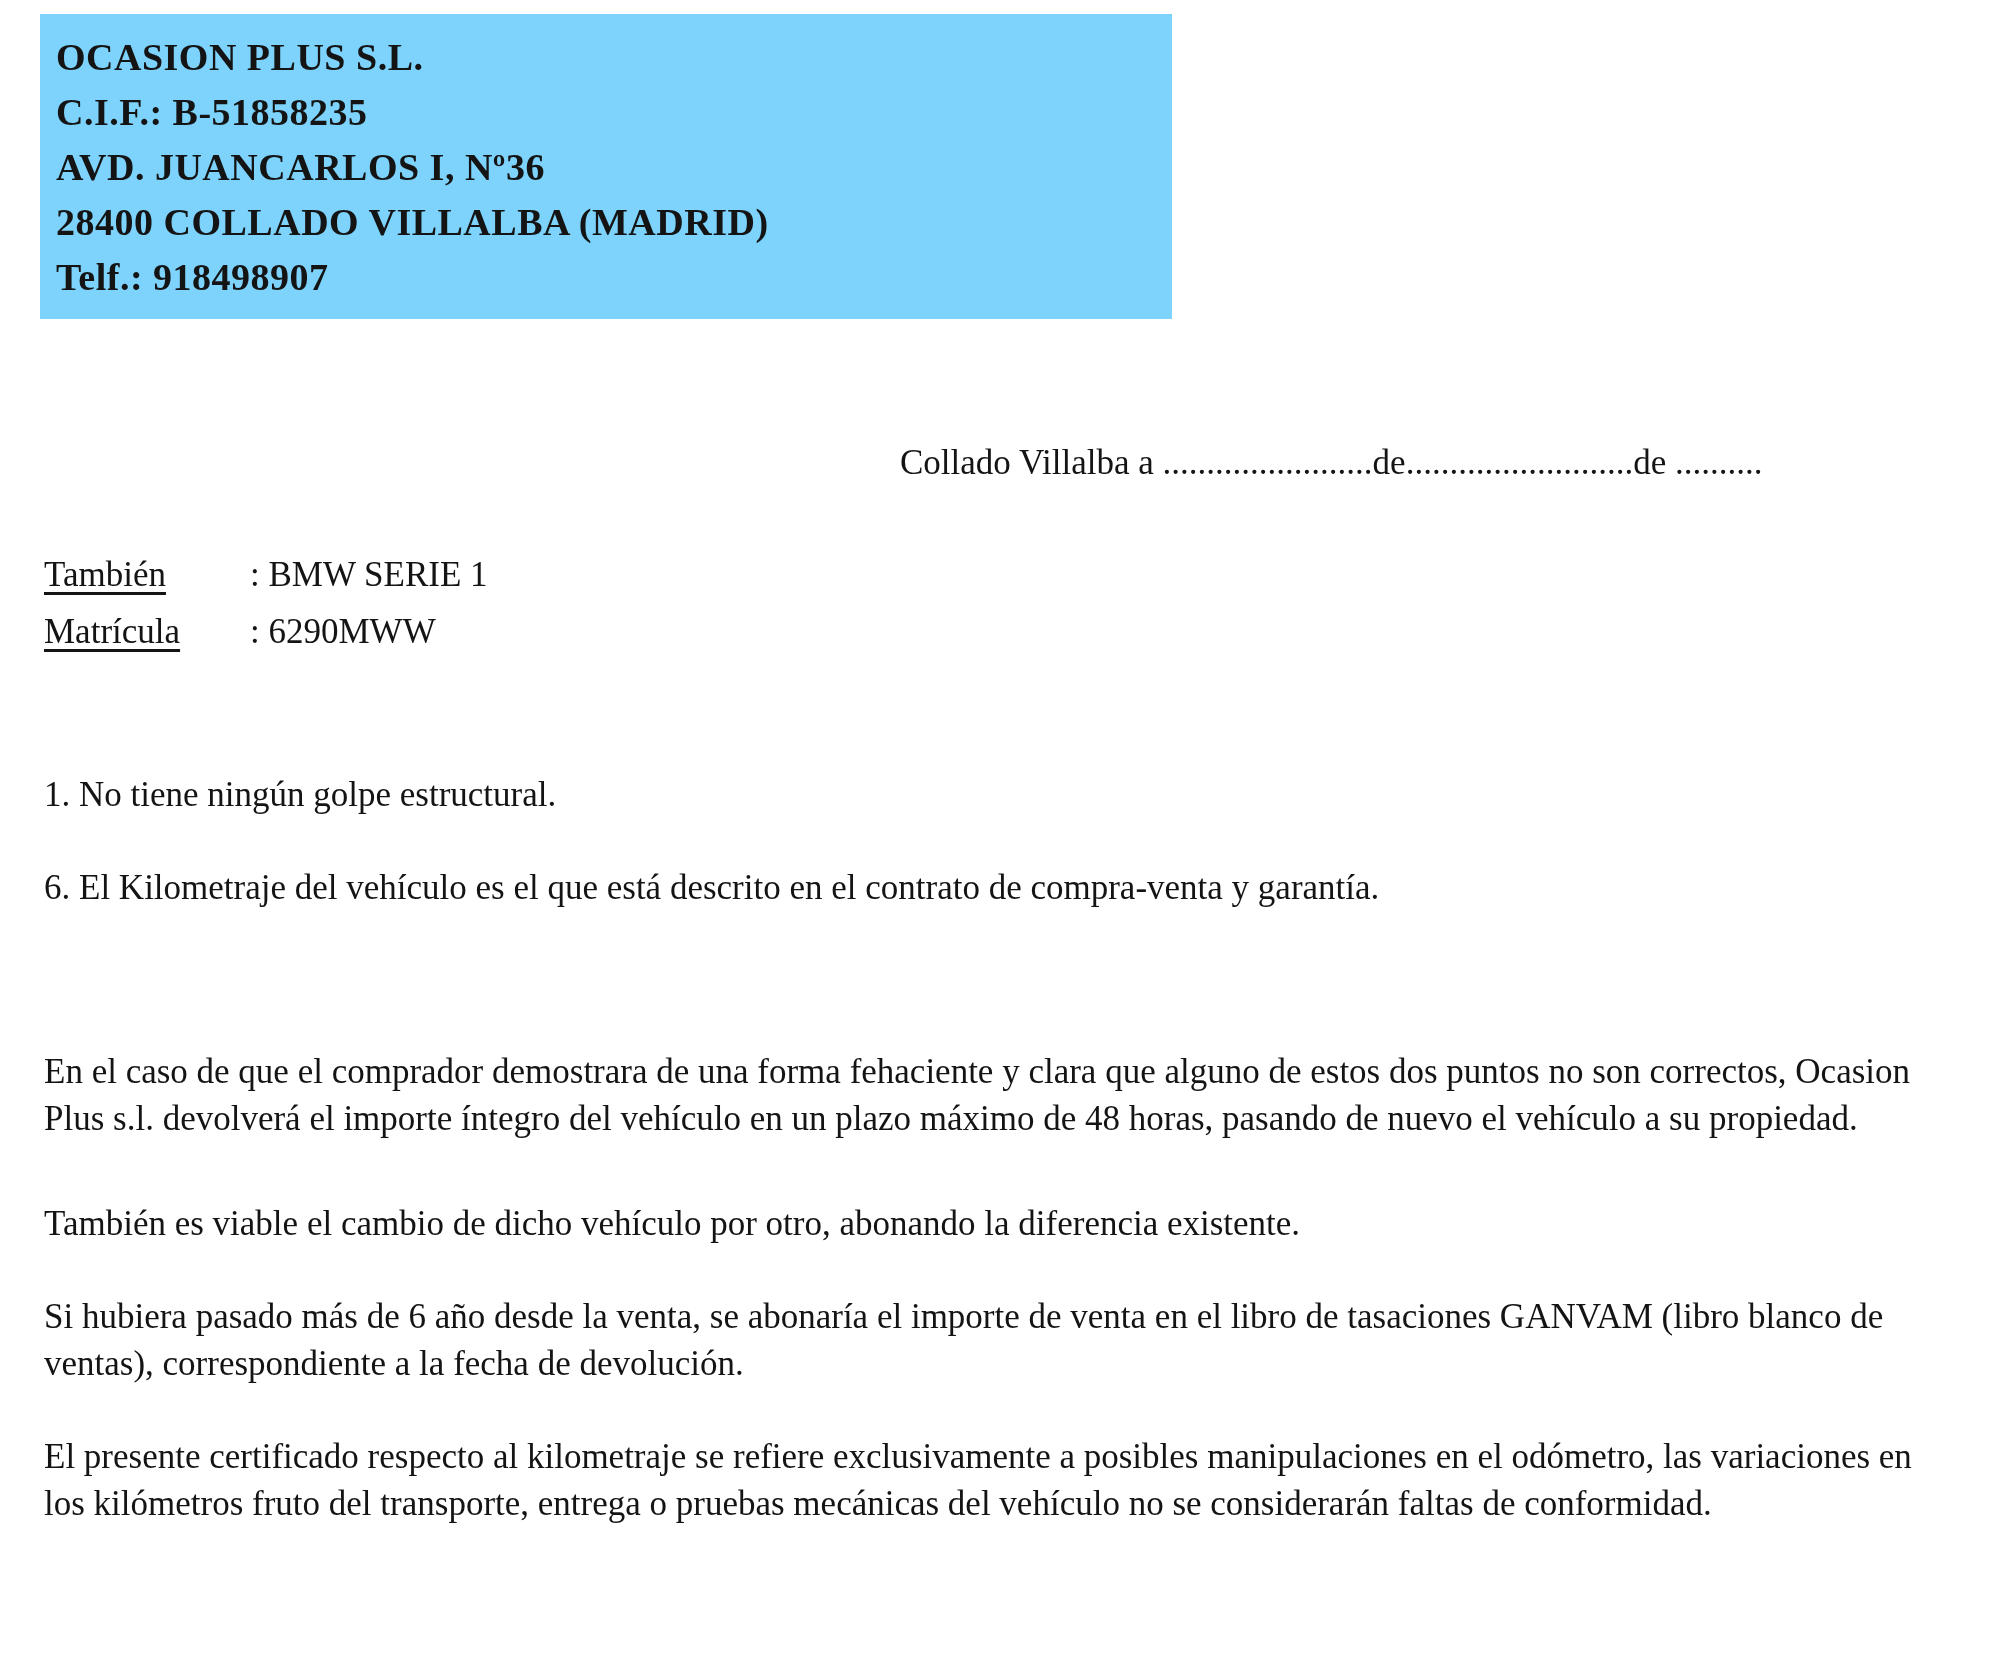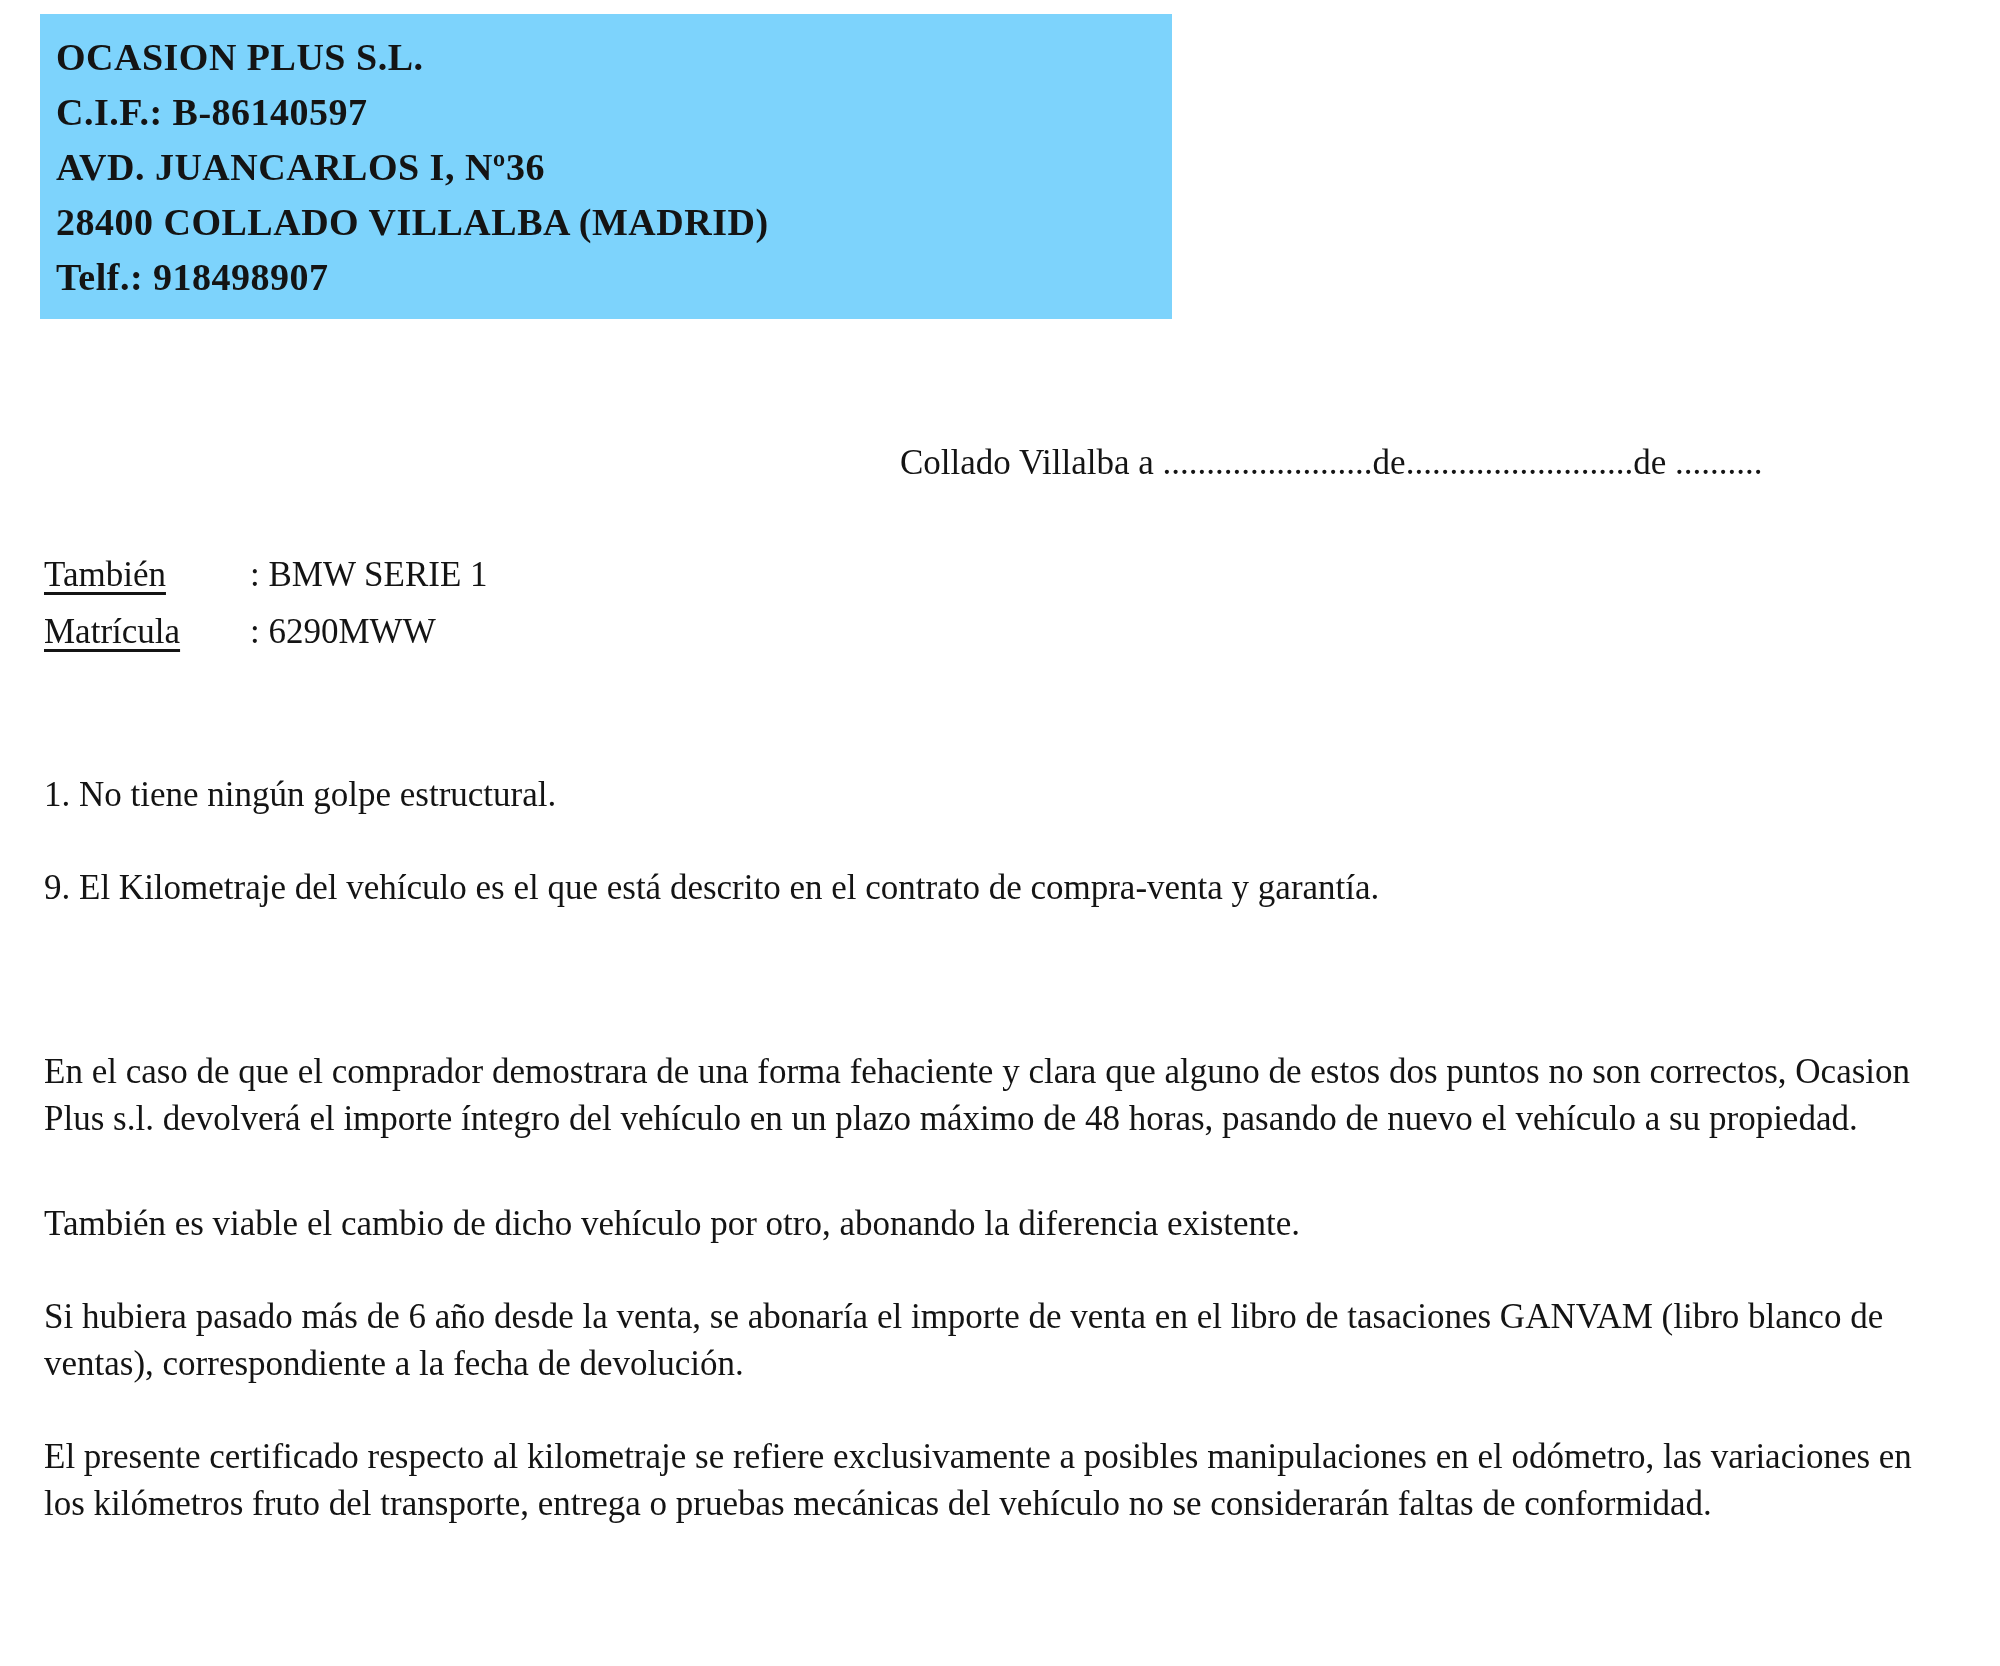--- a/index.html
+++ b/index.html
@@ -67,40 +67,40 @@
     margin-bottom: 58px;
   }
 </style>
 </head>
 <body>
 
 <div class="page">
 
   <header class="letterhead">
     <div>OCASION PLUS S.L.</div>
-    <div>C.I.F.: B-86140597</div>
+    <div>C.I.F.: B-51858235</div>
     <div>AVD. JUANCARLOS I, Nº36</div>
     <div>28400 COLLADO VILLALBA (MADRID)</div>
     <div>Telf.: 918498907</div>
   </header>
 
   <div class="dateline">Collado Villalba a ........................de..........................de ..........</div>
 
   <section class="certify">
     <div>
       <span class="kv-label">También</span><span>: BMW SERIE 1</span>
     </div>
     <div>
       <span class="kv-label">Matrícula</span><span>: 6290MWW</span>
     </div>
   </section>
 
   <section class="items">
     <p>1. No tiene ningún golpe estructural.</p>
-    <p>9. El Kilometraje del vehículo es el que está descrito en el contrato de compra-venta y garantía.</p>
+    <p>6. El Kilometraje del vehículo es el que está descrito en el contrato de compra-venta y garantía.</p>
   </section>
 
   <section class="paragraphs">
     <p class="first">En el caso de que el comprador demostrara de una forma fehaciente y clara que alguno de estos dos puntos no son correctos, Ocasion Plus s.l. devolverá el importe íntegro del vehículo en un plazo máximo de 48 horas, pasando de nuevo el vehículo a su propiedad.</p>
     <p>También es viable el cambio de dicho vehículo por otro, abonando la diferencia existente.</p>
     <p>Si hubiera pasado más de 6 año desde la venta, se abonaría el importe de venta en el libro de tasaciones GANVAM (libro blanco de ventas), correspondiente a la fecha de devolución.</p>
     <p>El presente certificado respecto al kilometraje se refiere exclusivamente a posibles manipulaciones en el odómetro, las variaciones en los kilómetros fruto del transporte, entrega o pruebas mecánicas del vehículo no se considerarán faltas de conformidad.</p>
   </section>
 
 </div>

